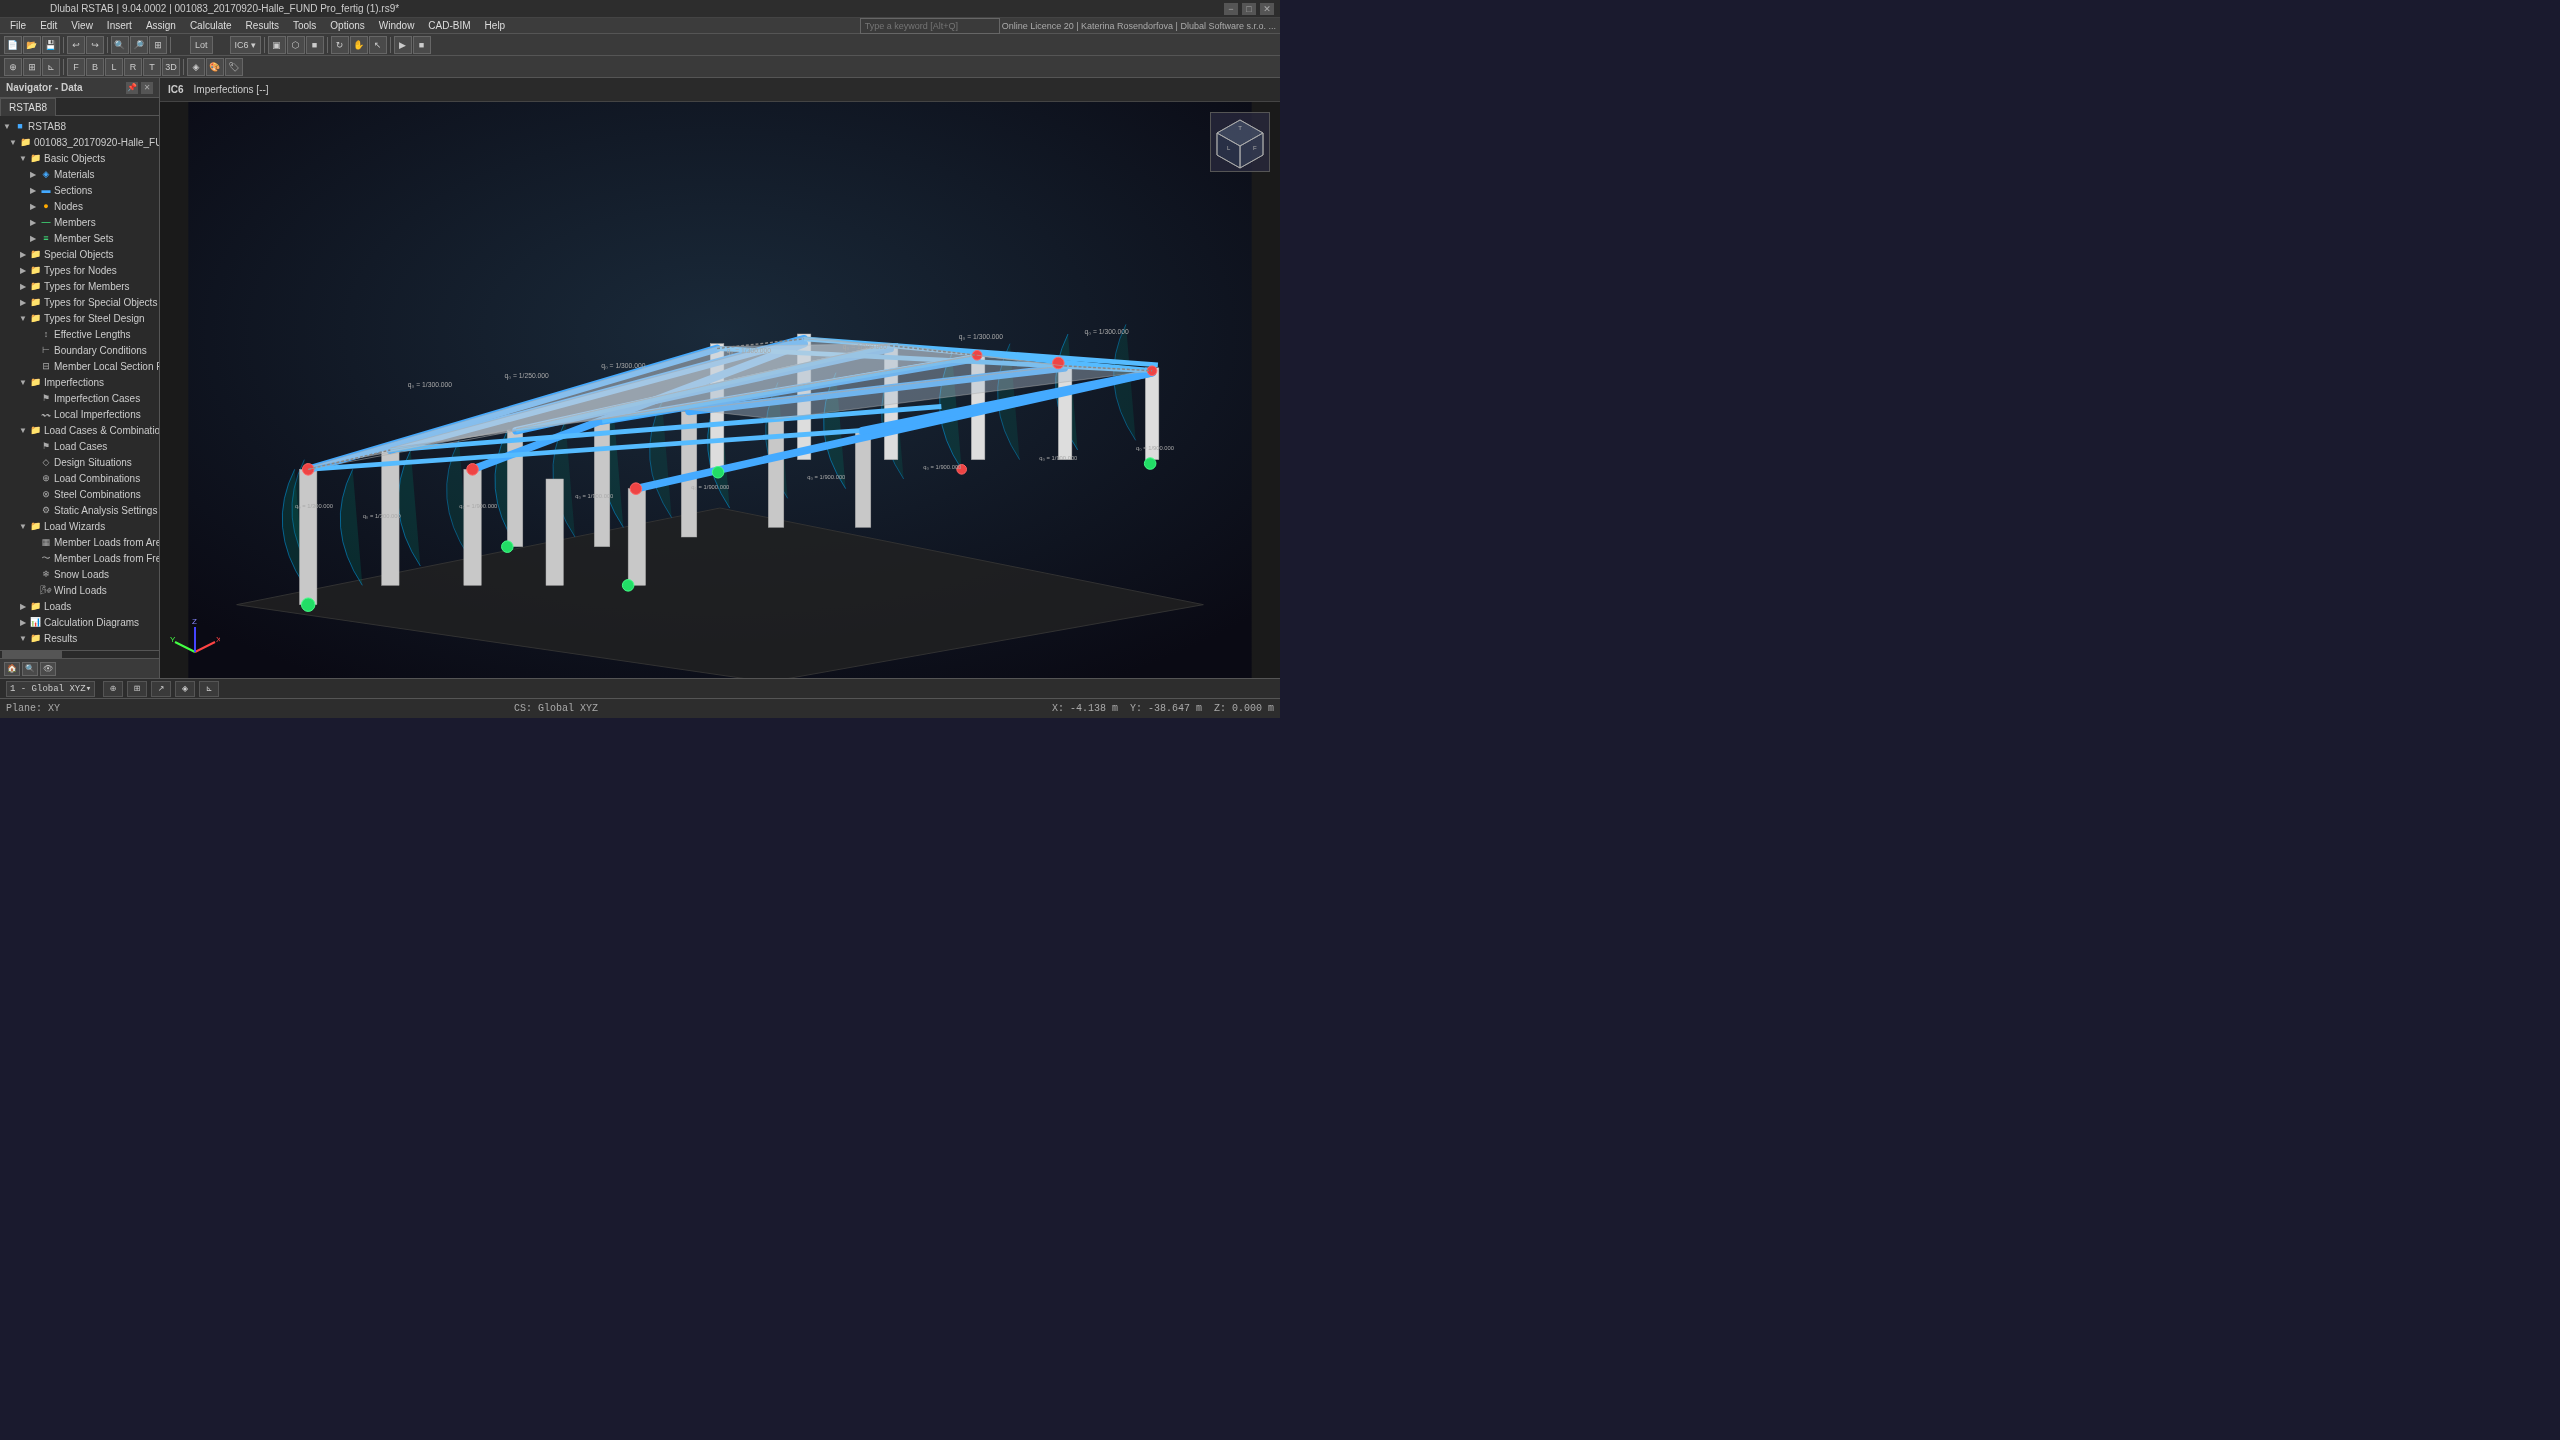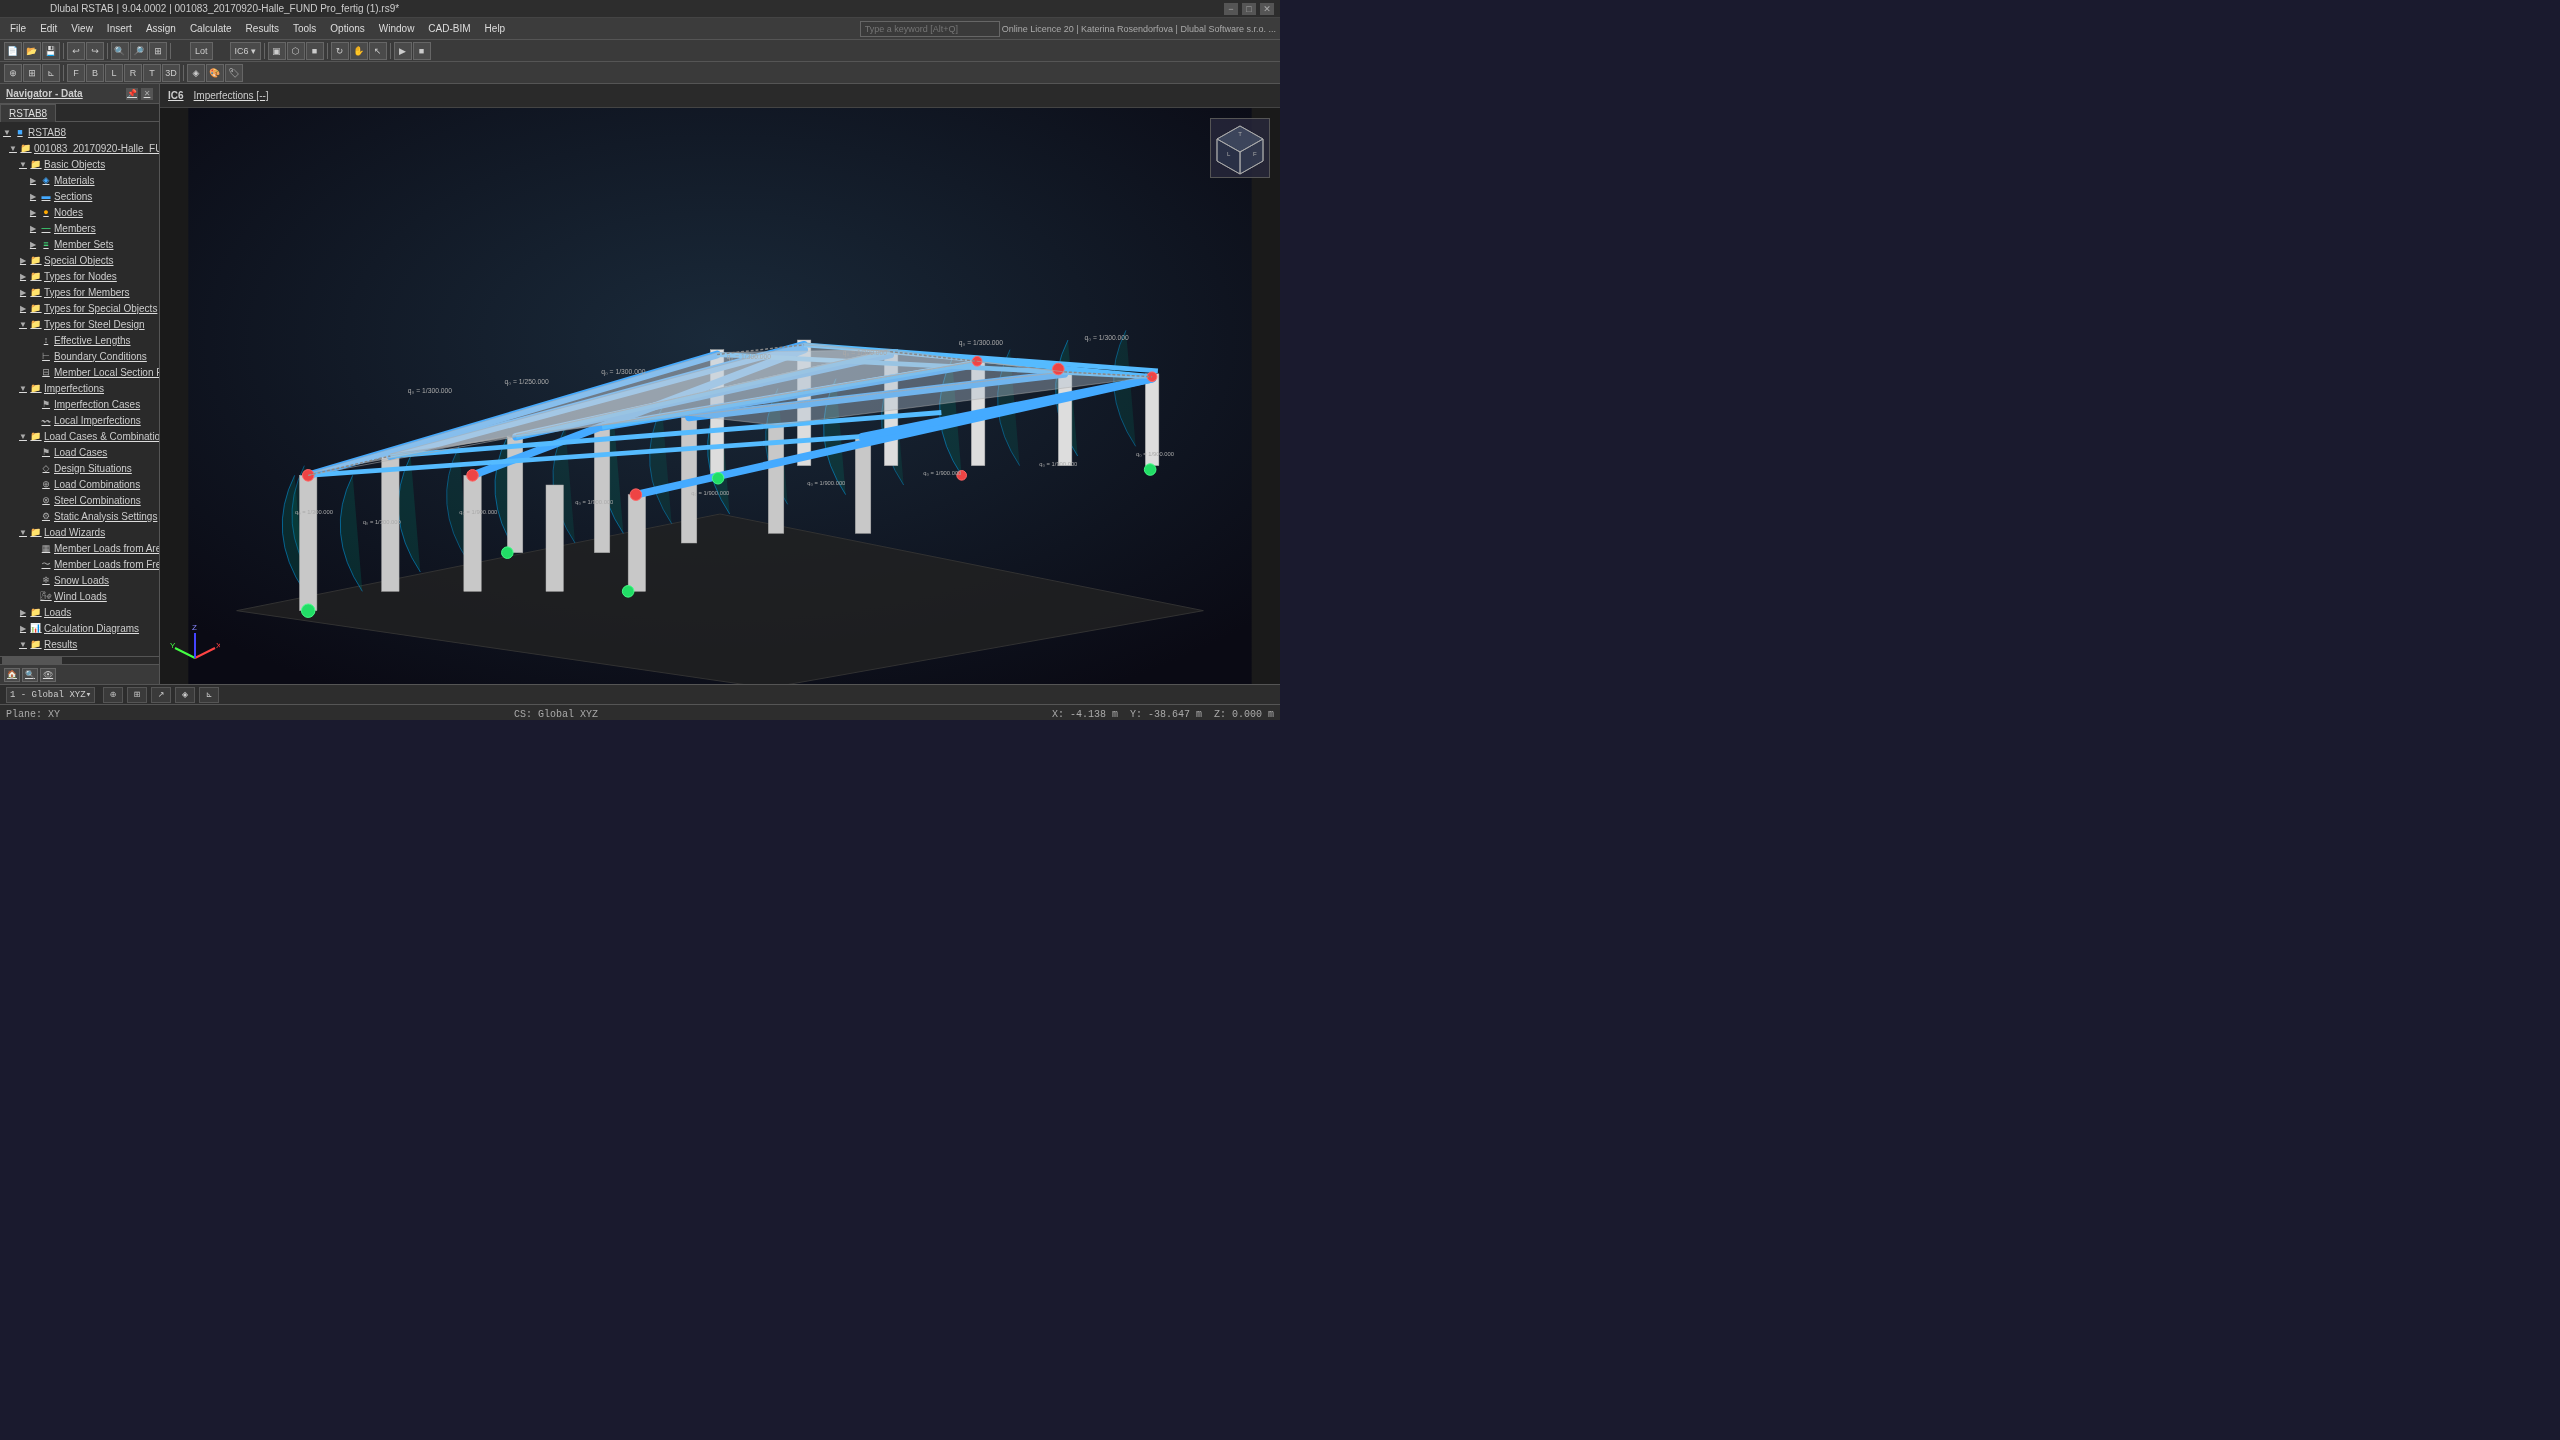--- a/index.html
+++ b/index.html
@@ -29,21 +29,21 @@
     #title-bar .window-controls { display: flex; gap: 4px; }
     #title-bar .win-btn {
       width: 14px; height: 12px;
       background: #555; border: none;
       color: #aaa; font-size: 9px;
       cursor: pointer; display: flex; align-items: center; justify-content: center;
     }
 
     
     #menu-bar {
-      height: 22px;
+      height: 16px;
       background: #3c3c3c;
       display: flex;
       align-items: center;
       padding: 0 4px;
       gap: 2px;
       border-bottom: 1px solid #555;
     }
     .menu-item {
       padding: 0 6px;
       height: 18px;
@@ -94,21 +94,20 @@
       align-items: center;
       padding: 0 4px;
       gap: 1px;
       border-bottom: 1px solid #555;
     }
 
     
     #main-layout {
       display: flex;
       height: calc(720px - 18px - 18px - 22px - 22px - 20px - 20px);
-      text-decoration: underline;
       
     }
 
     
     #navigator {
       width: 160px;
       background: #2a2a2a;
       border-right: 1px solid #555;
       display: flex;
       flex-direction: column;

